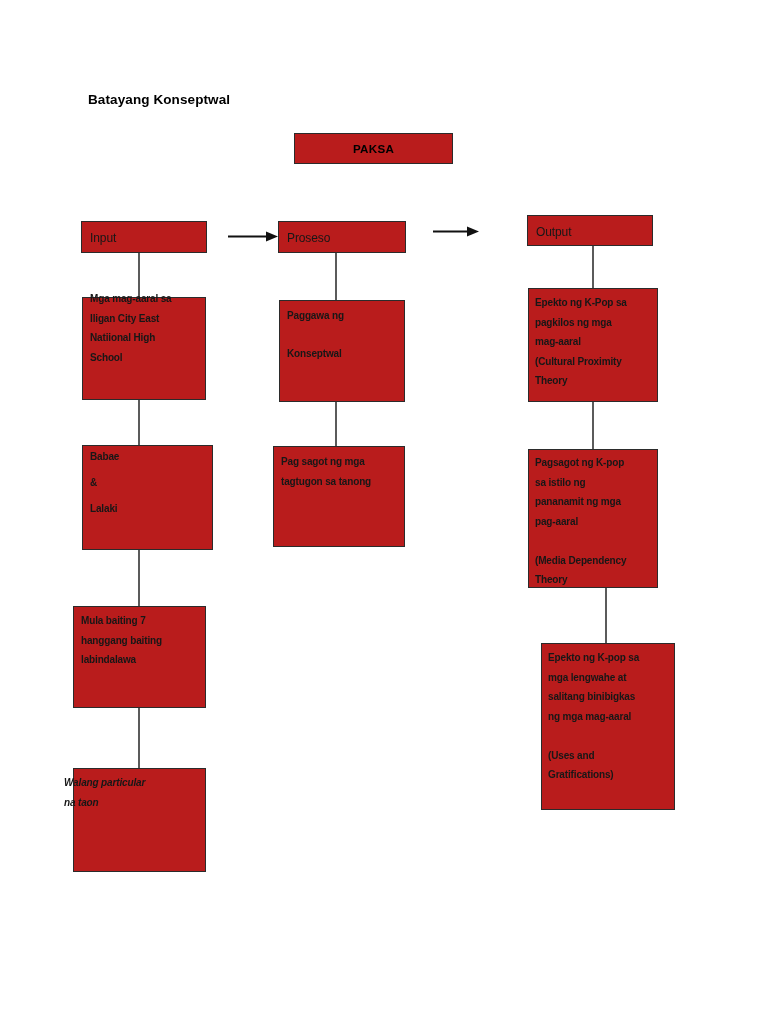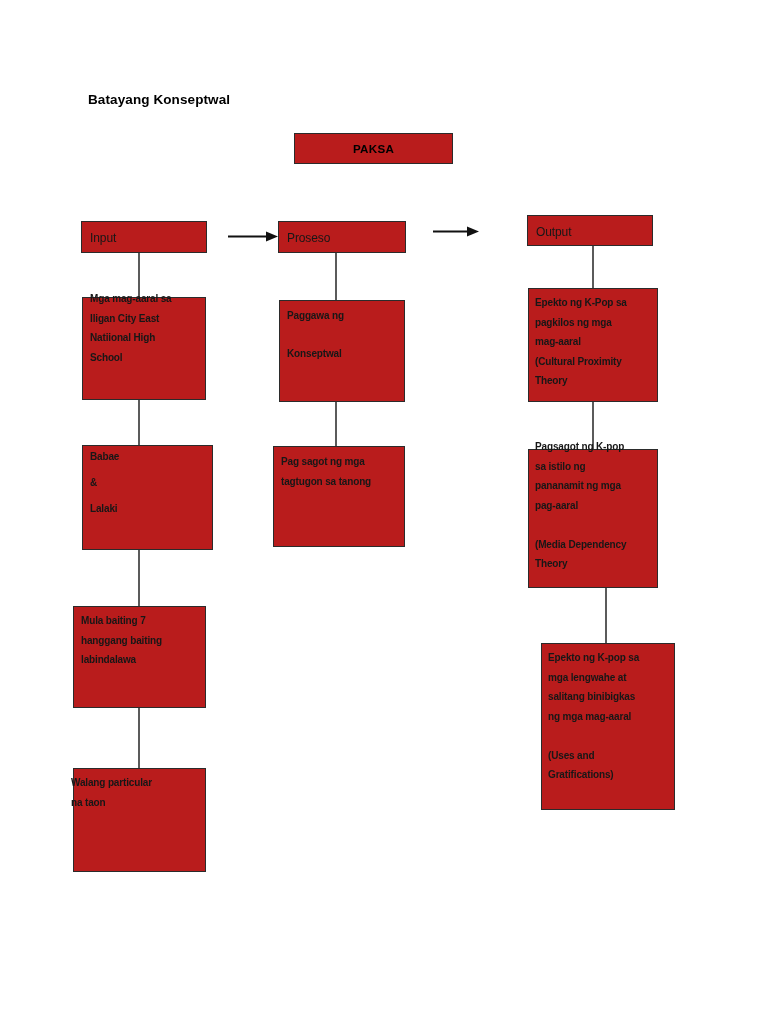--- a/index.html
+++ b/index.html
@@ -104,21 +104,21 @@
   <div class="vline" style="left:138px; top:550px; height:56px;"></div>
 
   <div class="box" style="left:73px; top:606px; width:133px; height:102px;"></div>
   <div class="box-text" style="left:81px; top:611px; width:124px;">Mula baiting 7
 hanggang baiting
 labindalawa</div>
 
   <div class="vline" style="left:138px; top:708px; height:60px;"></div>
 
   <div class="box" style="left:73px; top:768px; width:133px; height:104px;"></div>
-  <div class="box-text" style="left:71px; top:773px; width:124px;">Walang particular
+  <div class="box-text" style="left:64px; top:773px; width:124px;font-style:italic;">Walang particular
 na taon</div>
 
   <div class="arrow" style="left:228px; top:230px; width:50px;">
     <svg width="50" height="14" viewBox="0 0 50 14">
       <line x1="0" y1="6.5" x2="40" y2="6.5" stroke="#111" stroke-width="2"></line>
       <polygon points="38,1.5 50,6.5 38,11.5" fill="#111"></polygon>
     </svg>
   </div>
 
   <div class="box" style="left:278px; top:221px; width:128px; height:32px;"></div>
@@ -152,21 +152,21 @@
   <div class="box" style="left:528px; top:288px; width:130px; height:114px;"></div>
   <div class="box-text" style="left:535px; top:293px; width:124px;">Epekto ng K-Pop sa
 pagkilos ng mga
 mag-aaral
 (Cultural Proximity
 Theory</div>
 
   <div class="vline" style="left:592px; top:402px; height:47px;"></div>
 
   <div class="box" style="left:528px; top:449px; width:130px; height:139px;"></div>
-  <div class="box-text" style="left:535px; top:437px; width:126px;">Pagsagot ng K-pop
+  <div class="box-text" style="left:535px; top:453px; width:126px;">Pagsagot ng K-pop
 sa istilo ng
 pananamit ng mga
 pag-aaral
 
 (Media Dependency
 Theory</div>
 
   <div class="vline" style="left:605px; top:588px; height:55px;"></div>
 
   <div class="box" style="left:541px; top:643px; width:134px; height:167px;"></div>

